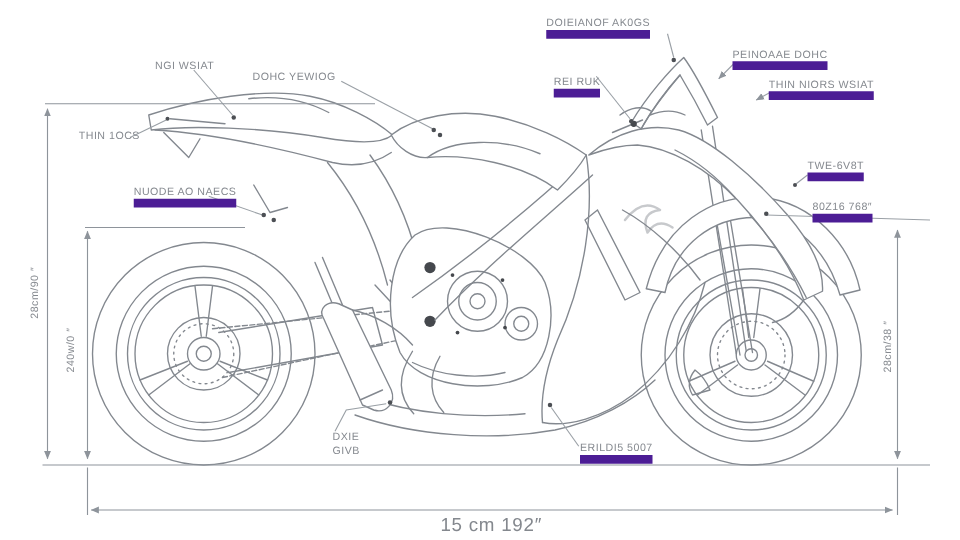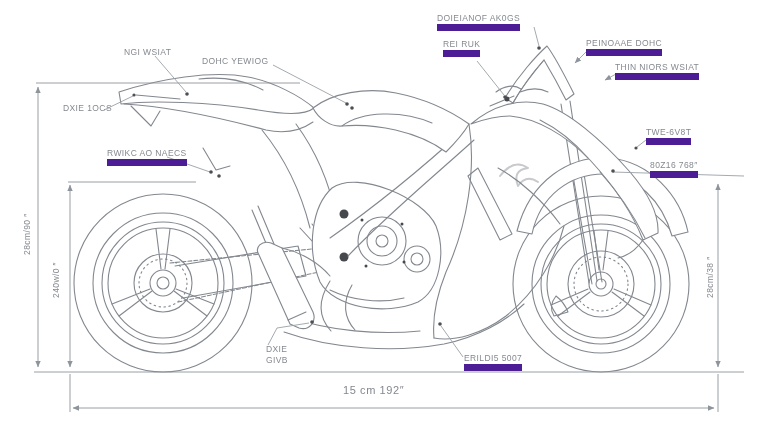--- a/index.html
+++ b/index.html
@@ -8,22 +8,22 @@
     overflow:hidden;font-family:"Liberation Sans",sans-serif;
   }
   .stage svg{position:absolute;left:0;top:0;}
   .lbl{
     position:absolute;font-size:8.5px;letter-spacing:.4px;color:#85898f;
     white-space:nowrap;line-height:10px;
   }
   .u{border-bottom:7px solid #4c1d95;padding-bottom:1px;}
   .v{transform:rotate(-90deg);transform-origin:0 0;}
   .dim-bottom{
-    position:absolute;left:343px;top:384px;width:100px;text-align:left;
-    font-size:11px;color:#84888e;letter-spacing:.6px;
+    position:absolute;left:343px;top:412px;width:100px;text-align:center;
+    font-size:15px;color:#84888e;letter-spacing:.6px;
   }
   .two-line{line-height:11px;}
 </style>
 </head>
 <body>
 
 <div class="stage">
 
 <svg width="768" height="432" viewBox="0 0 768 432">
   <defs>
@@ -184,24 +184,24 @@
     <line x1="70" y1="185" x2="70" y2="367" marker-start="url(#arw)" marker-end="url(#arw)"></line>
     <path d="M68,182 L196,182"></path>
     <line x1="718" y1="184" x2="718" y2="367" marker-start="url(#arw)" marker-end="url(#arw)"></line>
     <path d="M70,374 L70,412 M718,374 L718,412"></path>
     <line x1="73" y1="408" x2="714" y2="408" marker-start="url(#arw)" marker-end="url(#arw)"></line>
   </g>
 </svg>
 
 <div class="lbl" style="left:124px;top:47px">NGI WSIAT</div>
 <div class="lbl" style="left:202px;top:56px">DOHC YEWIOG</div>
-<div class="lbl" style="left:63px;top:103px">DXIE 1OCS</div>
-<div class="lbl u" style="left:107px;top:148px">RWIKC AO NAECS</div>
+<div class="lbl" style="left:63px;top:103px">THIN 1OCS</div>
+<div class="lbl u" style="left:107px;top:148px">NUODE AO NAECS</div>
 <div class="lbl u" style="left:437px;top:13px">DOIEIANOF AK0GS</div>
-<div class="lbl u" style="left:443px;top:39px">REI RUK</div>
+<div class="lbl u" style="left:443px;top:60px">REI RUK</div>
 <div class="lbl u" style="left:586px;top:38px">PEINOAAE DOHC</div>
 <div class="lbl u" style="left:615px;top:62px">THIN NIORS WSIAT</div>
 <div class="lbl u" style="left:646px;top:127px">TWE-6V8T</div>
 <div class="lbl u" style="left:650px;top:160px">80Z16 768″</div>
 <div class="lbl two-line" style="left:266px;top:344px">
   <span>DXIE</span><br>
   <span>GIVB</span>
 </div>
 <div class="lbl u" style="left:464px;top:353px">ERILDI5 5007</div>
 

